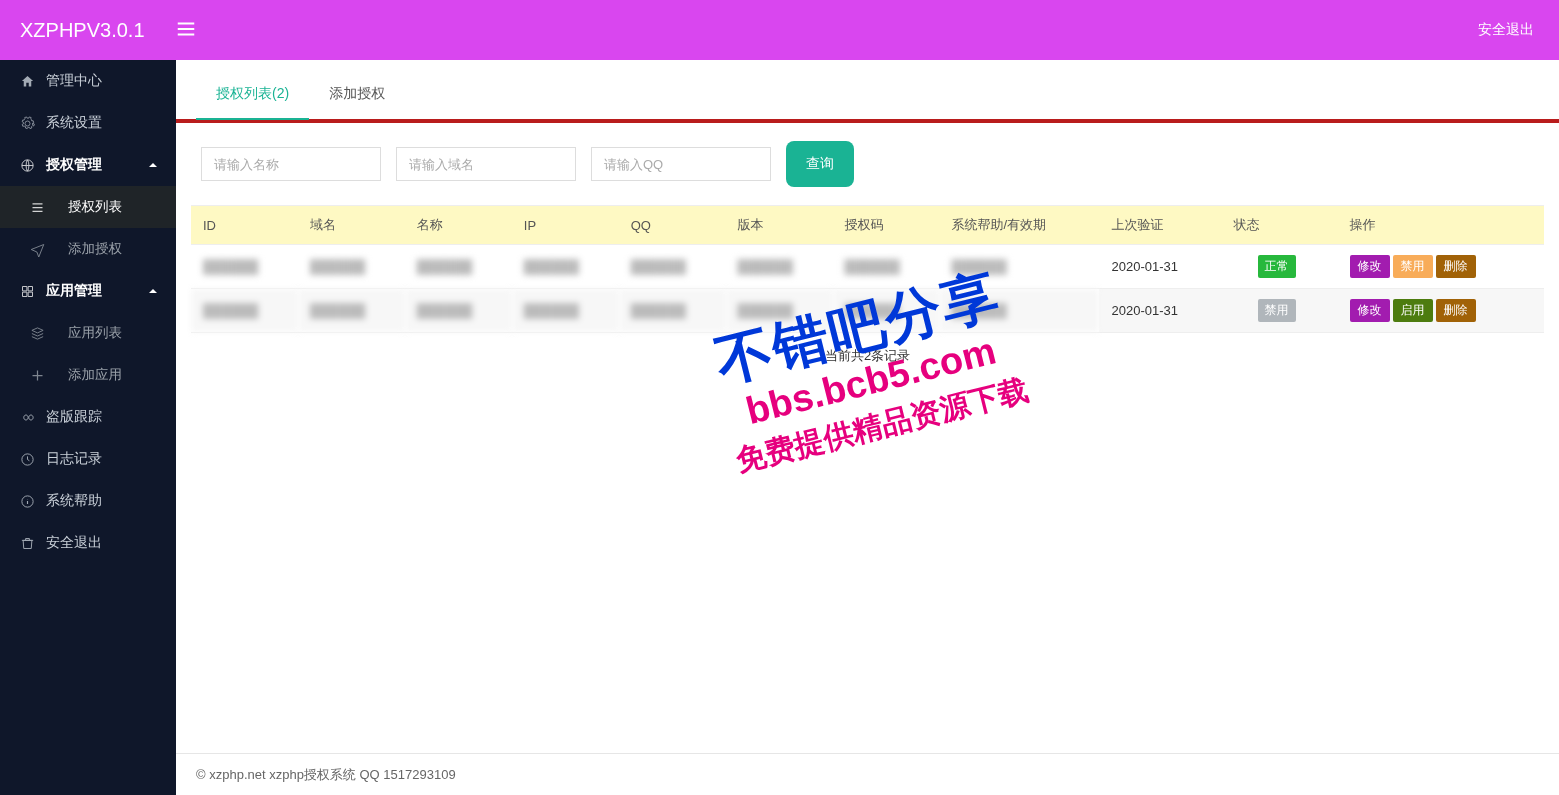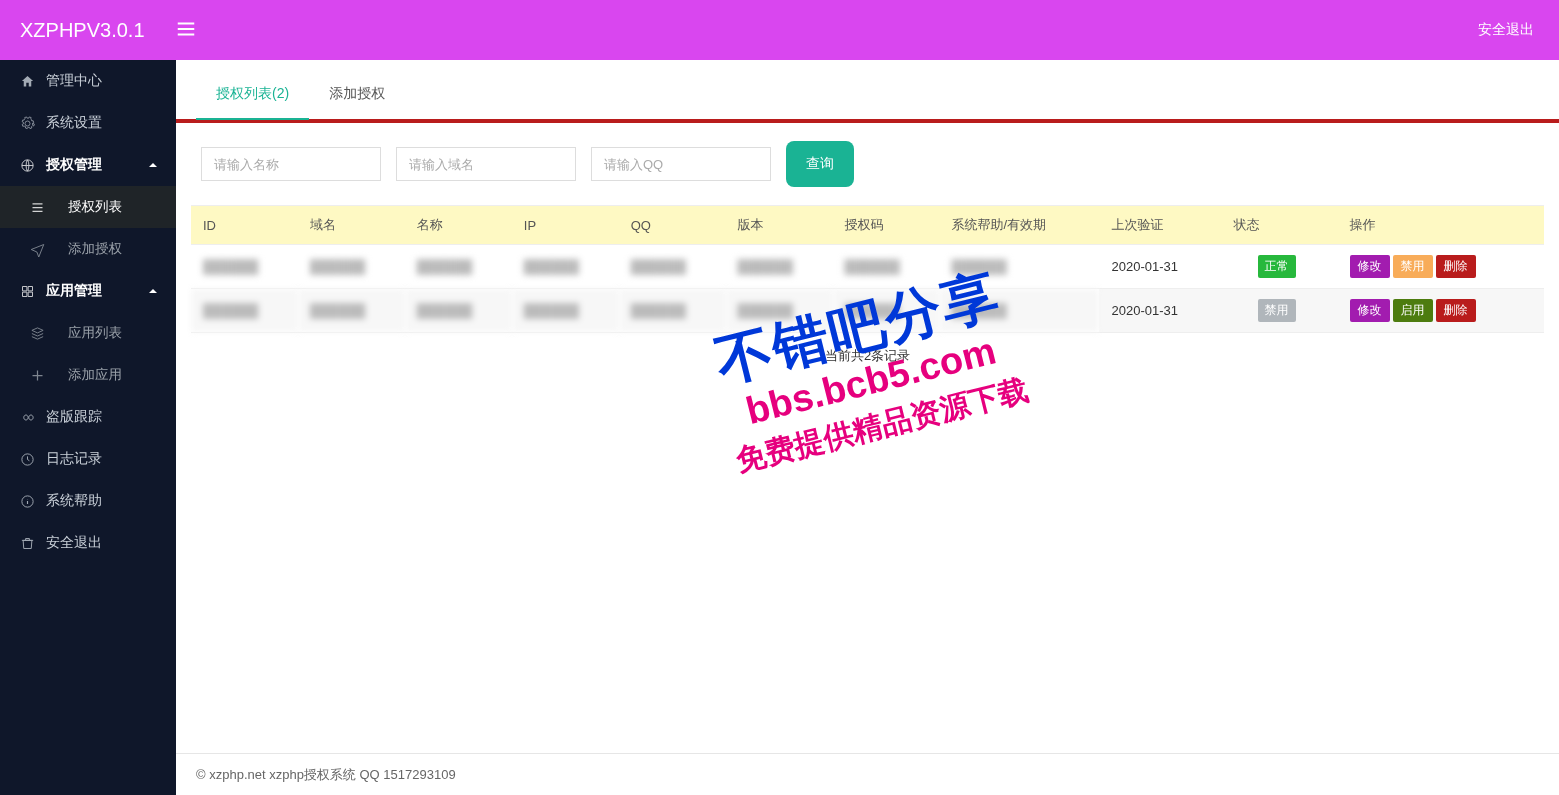--- a/index.html
+++ b/index.html
@@ -47,21 +47,21 @@
 .table th { color: #555; font-weight: normal; background: #fef9c3; border-top: 1px solid #eee; }
 .table tbody tr:nth-child(even) td { background: #f7f7f7; }
 .table .blurcell { filter: blur(3px); color: #bbb; user-select: none; }
 .badge { display: inline-block; padding: 3px 7px; font-size: 12px; color: #fff; border-radius: 2px; margin-left: 24px; }
 .badge.ok { background: #27b83c; }
 .badge.off { background: #b0b6bb; }
 .btn-sm { display: inline-block; padding: 3px 8px; font-size: 12px; color: #fff; border-radius: 2px; cursor: pointer; margin-right: 3px; border: none; }
 .btn-sm.teal { background: #a21caf; }
 .btn-sm.orange { background: #f8ac59; }
 .btn-sm.green { background: #4d7c0f; }
-.btn-sm.red { background: #b91c1c; }
+.btn-sm.red { background: #a16207; }
 
 .table-footer { text-align: center; padding: 14px 0; font-size: 13px; color: #333; }
 
 
 .watermark { position: absolute; left: 50%; top: 230px; transform: translate(-50%,0) rotate(-14deg); pointer-events: none; text-align: center; z-index: 5; }
 .watermark .w1 { font-family: "STKaiti","KaiTi","Brush Script MT",cursive; font-size: 56px; color: #0038d8; font-weight: bold; letter-spacing: 2px; }
 .watermark .w2 { font-family: Arial; font-size: 38px; color: #e6007e; font-weight: bold; margin-top: -6px; }
 .watermark .w3 { font-family: "STKaiti","KaiTi",cursive; font-size: 30px; color: #e6007e; font-weight: bold; margin-top: 4px; }
 
 

